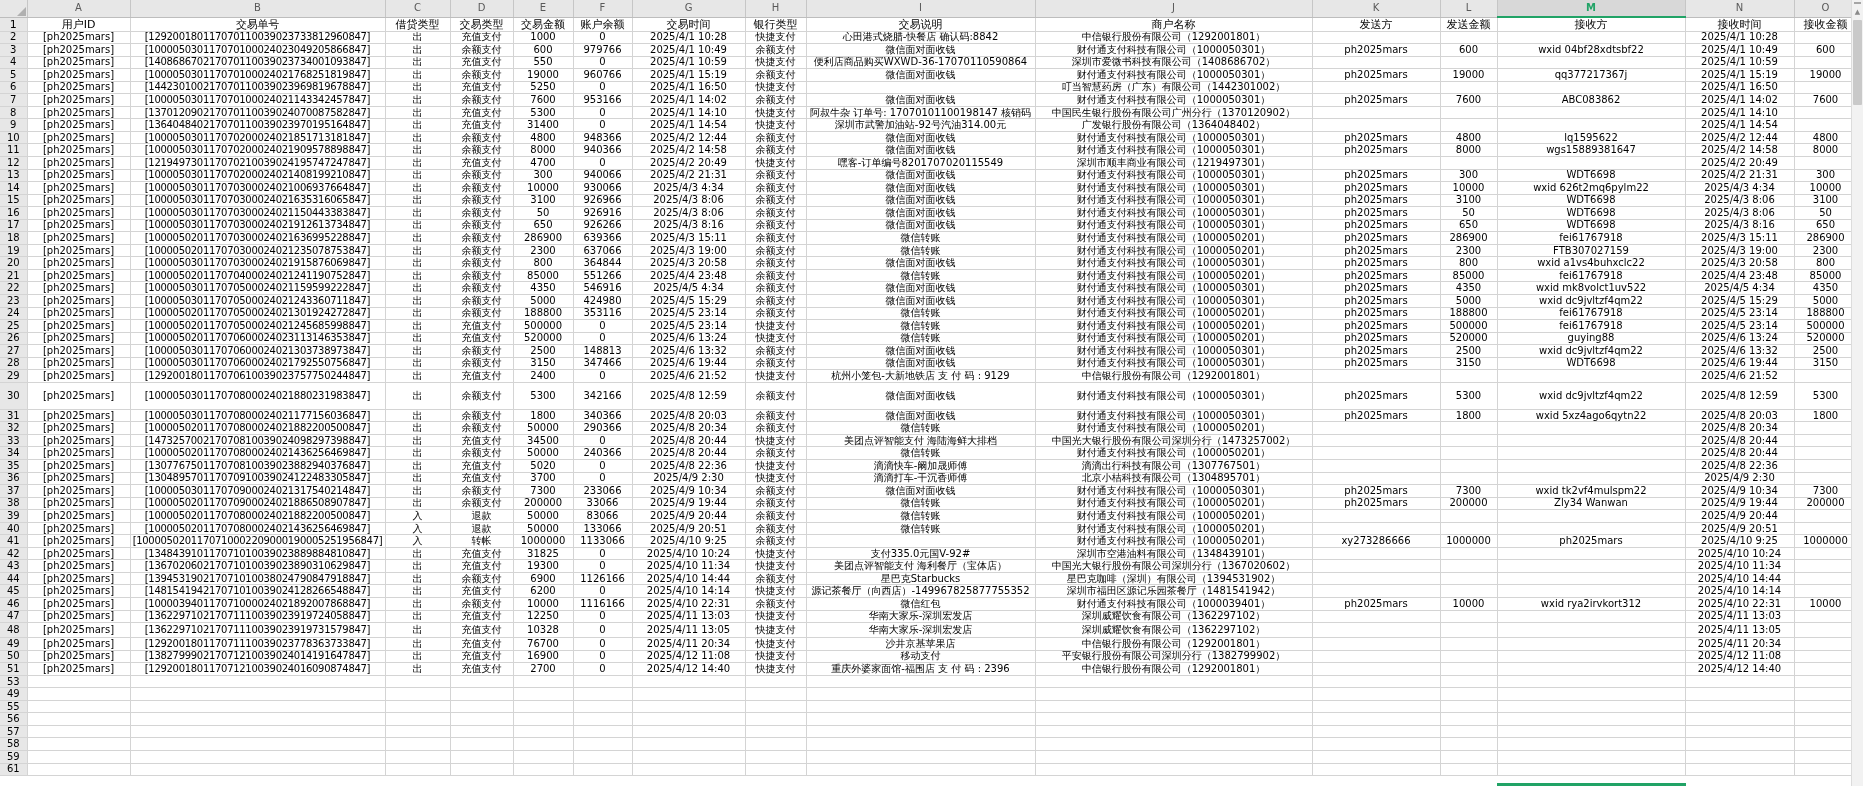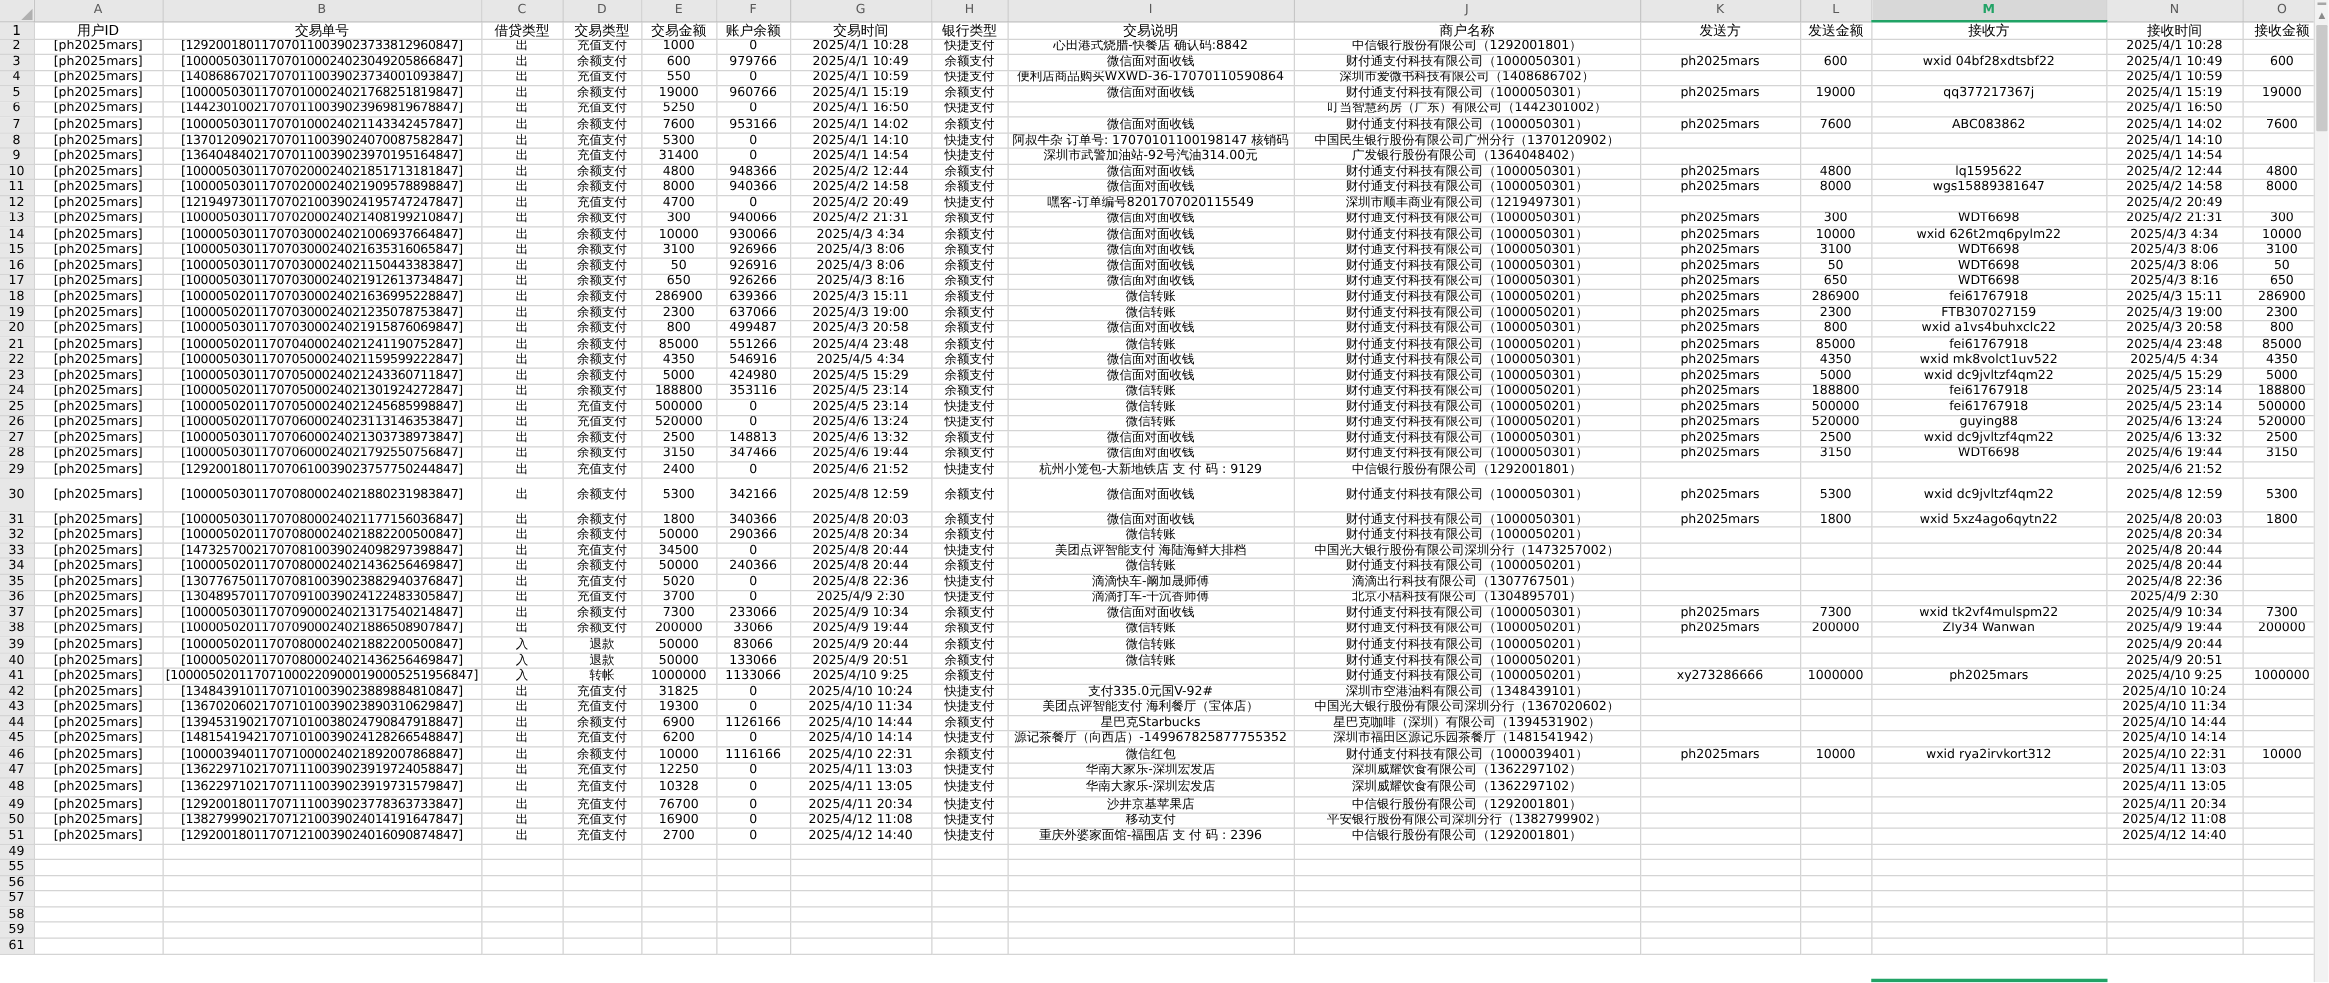--- a/index.html
+++ b/index.html
@@ -416,21 +416,21 @@
           <td class="col-N">2025/4/3 19:00</td>
           <td class="col-O">2300</td>
         </tr>
         <tr style="height:12.56px">
           <td class="gut">20</td>
           <td class="col-A">[ph2025mars]</td>
           <td class="col-B">[100005030117070300024021915876069847]</td>
           <td class="col-C">出</td>
           <td class="col-D">余额支付</td>
           <td class="col-E">800</td>
-          <td class="col-F">499487</td>
+          <td class="col-F">364844</td>
           <td class="col-G">2025/4/3 20:58</td>
           <td class="col-H">余额支付</td>
           <td class="col-I">微信面对面收钱</td>
           <td class="col-J">财付通支付科技有限公司（1000050301）</td>
           <td class="col-K">ph2025mars</td>
           <td class="col-L">800</td>
           <td class="col-M">wxid a1vs4buhxclc22</td>
           <td class="col-N">2025/4/3 20:58</td>
           <td class="col-O">800</td>
         </tr>
@@ -984,20 +984,38 @@
           <td class="col-F">0</td>
           <td class="col-G">2025/4/12 14:40</td>
           <td class="col-H">快捷支付</td>
           <td class="col-I">重庆外婆家面馆-福围店 支 付 码 : 2396</td>
           <td class="col-J">中信银行股份有限公司（1292001801）</td>
           <td class="col-K"></td>
           <td class="col-L"></td>
           <td class="col-M"></td>
           <td class="col-N">2025/4/12 14:40</td>
           <td class="col-O"></td>
+        </tr>
+        <tr style="height:12.56px">
+          <td class="gut">53</td>
+          <td></td>
+          <td></td>
+          <td></td>
+          <td></td>
+          <td></td>
+          <td></td>
+          <td></td>
+          <td></td>
+          <td></td>
+          <td></td>
+          <td></td>
+          <td></td>
+          <td></td>
+          <td></td>
+          <td></td>
         </tr>
         <tr style="height:12.56px">
           <td class="gut">49</td>
           <td></td>
           <td></td>
           <td></td>
           <td></td>
           <td></td>
           <td></td>
           <td></td>

